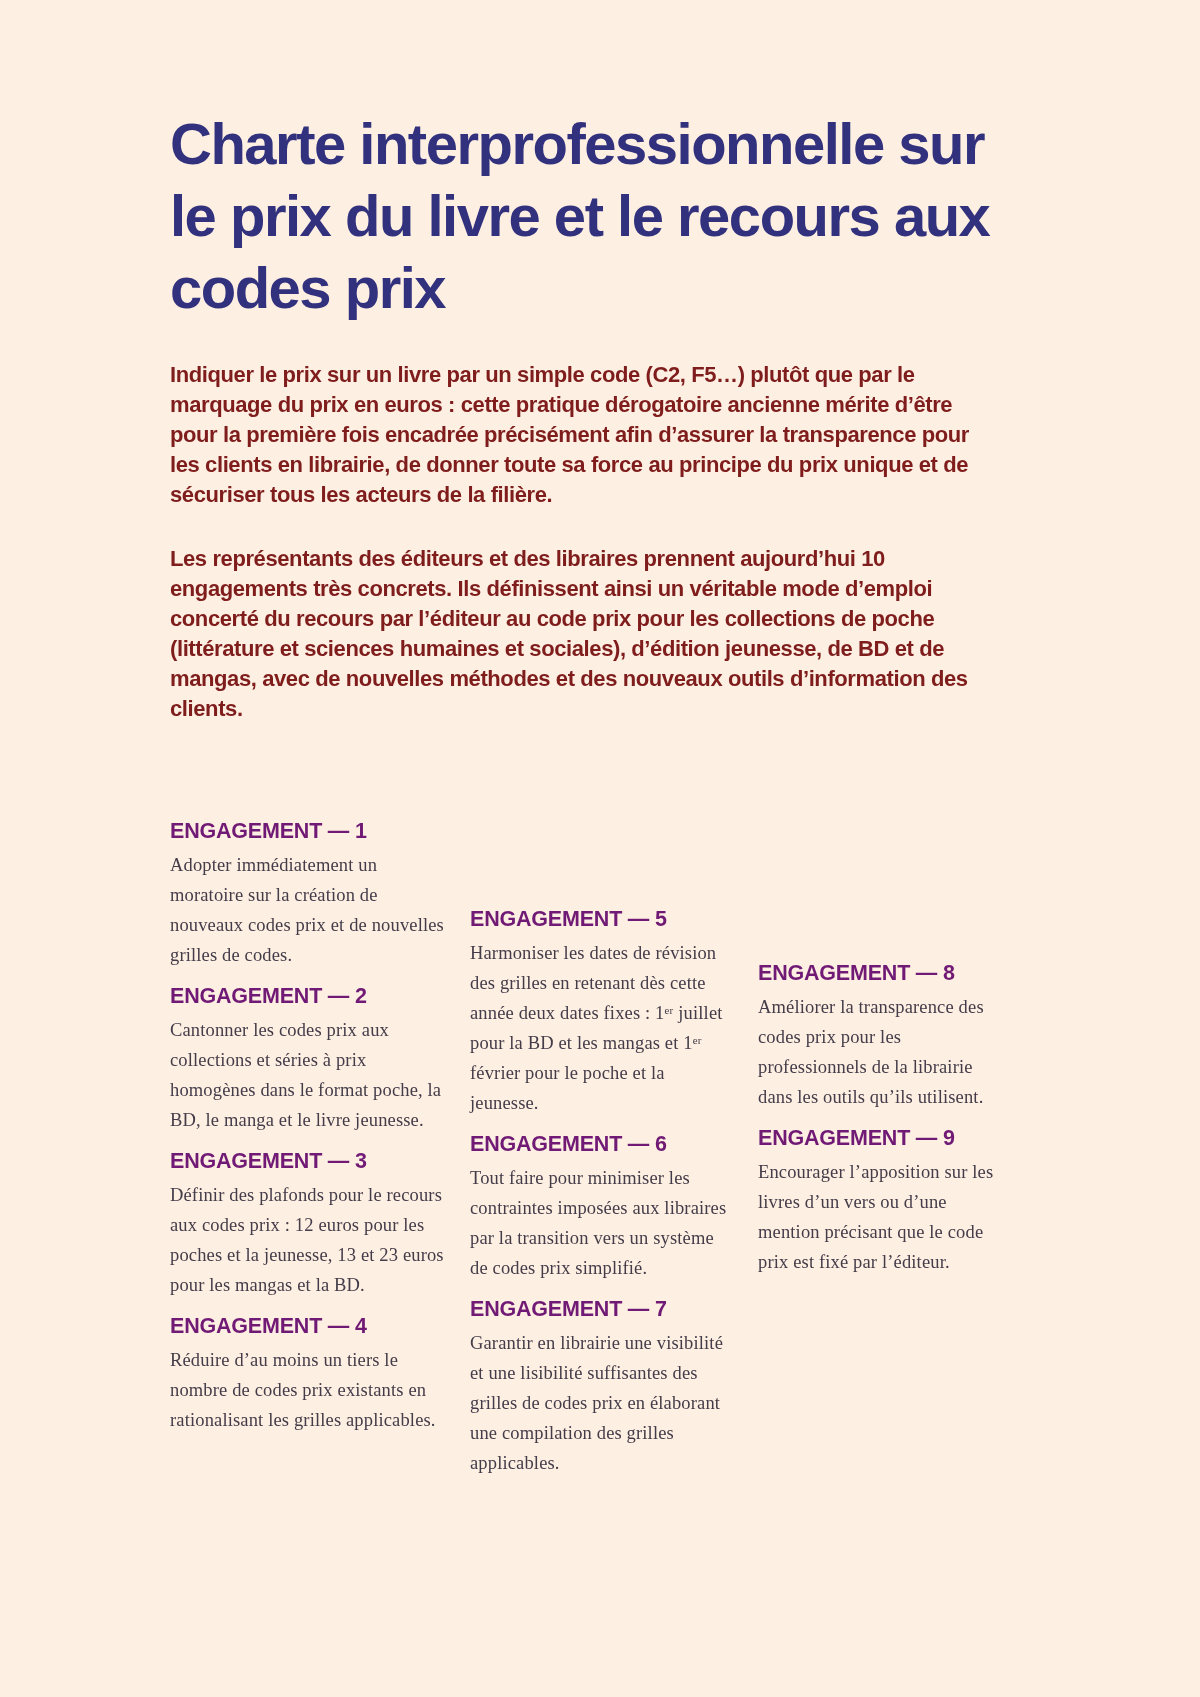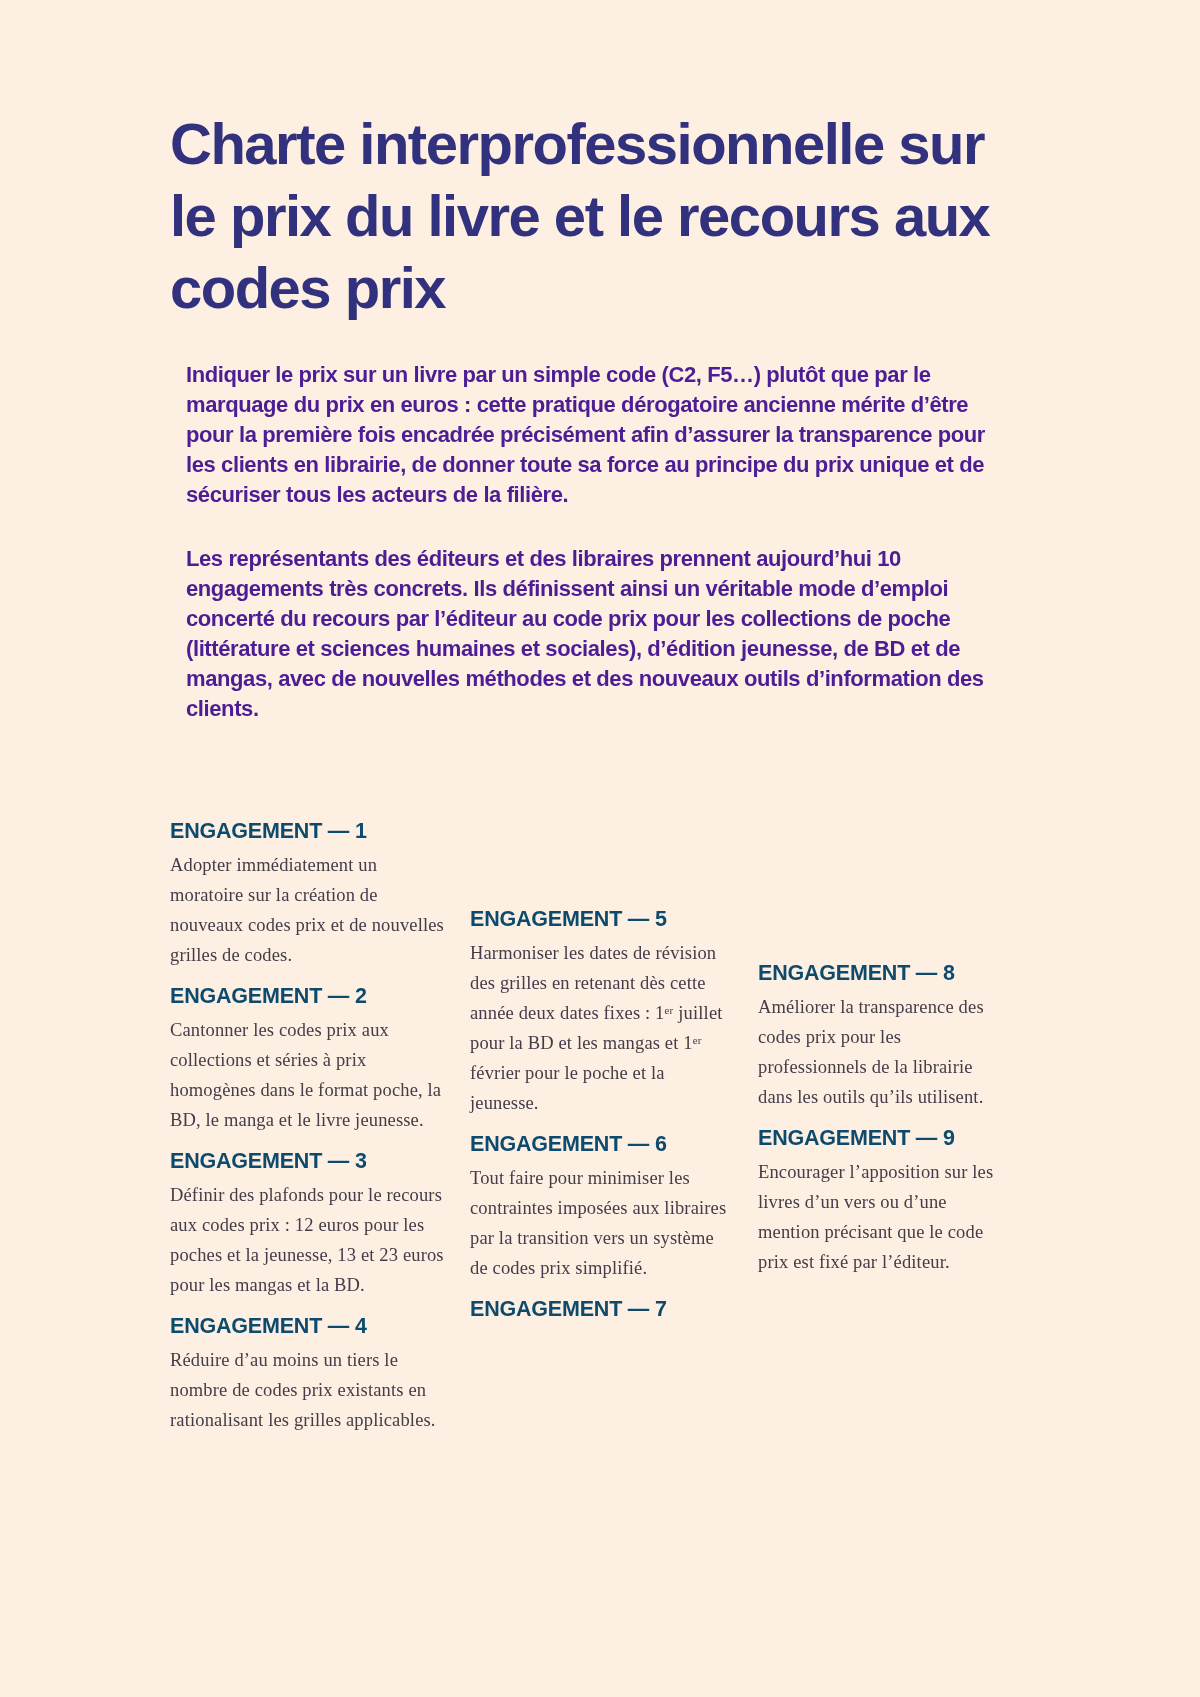--- a/index.html
+++ b/index.html
@@ -26,27 +26,27 @@
     font-weight: 700;
     font-size: 58px;
     line-height: 72px;
     letter-spacing: -1.5px;
     color: #31317d;
   }
   .intro {
     width: 822px;
   }
   .intro p {
-    margin: 34px 0 0 16px;
+    margin: 34px 0 0 0;
     font-family: "Liberation Sans", "DejaVu Sans", sans-serif;
     font-weight: 700;
     font-size: 22px;
     line-height: 30px;
     letter-spacing: -0.4px;
-    color: #4c1d95;
+    color: #7f1d1d;
   }
   .intro p:first-child {
     margin-top: 36px;
   }
   .engagements {
     display: flex;
     margin-top: 92px;
     align-items: flex-start;
   }
   .col {
@@ -59,21 +59,21 @@
   .engagement {
     margin-bottom: 11px;
   }
   .engagement-label {
     margin: 0 0 4px 0;
     font-family: "Liberation Sans", "DejaVu Sans", sans-serif;
     font-weight: 700;
     font-size: 21.5px;
     line-height: 30px;
     letter-spacing: -0.2px;
-    color: #0c4a6e;
+    color: #701a75;
   }
   .engagement-body {
     margin: 0;
     font-family: Liberation Serif, serif;
     font-size: 18.5px;
     line-height: 30px;
     letter-spacing: 0.15px;
     color: #443c49;
   }
 </style>
@@ -114,20 +114,21 @@
       <article class="engagement">
         <h2 class="engagement-label">ENGAGEMENT — 5</h2>
         <p class="engagement-body">Harmoniser les dates de révision des grilles en retenant dès cette année deux dates fixes : 1ᵉʳ juillet pour la BD et les mangas et 1ᵉʳ février pour le poche et la jeunesse.</p>
       </article>
       <article class="engagement">
         <h2 class="engagement-label">ENGAGEMENT — 6</h2>
         <p class="engagement-body">Tout faire pour minimiser les contraintes imposées aux libraires par la transition vers un système de codes prix simplifié.</p>
       </article>
       <article class="engagement">
         <h2 class="engagement-label">ENGAGEMENT — 7</h2>
+        <p class="engagement-body">Garantir en librairie une visibilité et une lisibilité suffisantes des grilles de codes prix en élaborant une compilation des grilles applicables.</p>
       </article>
     </div>
 
     <div class="col col-3">
       <article class="engagement">
         <h2 class="engagement-label">ENGAGEMENT — 8</h2>
         <p class="engagement-body">Améliorer la transparence des codes prix pour les professionnels de la librairie dans les outils qu’ils utilisent.</p>
       </article>
       <article class="engagement">
         <h2 class="engagement-label">ENGAGEMENT — 9</h2>

